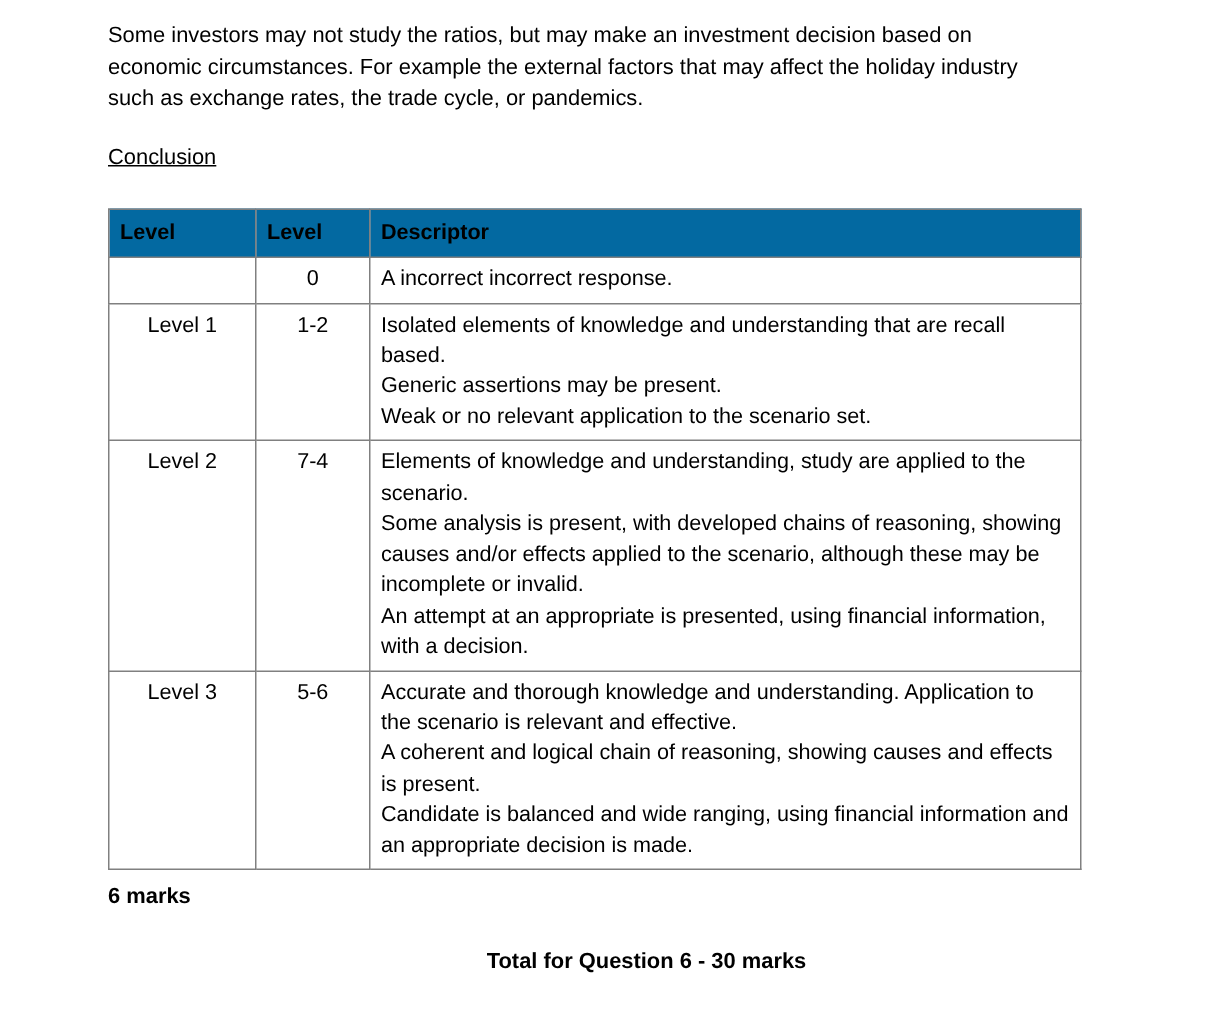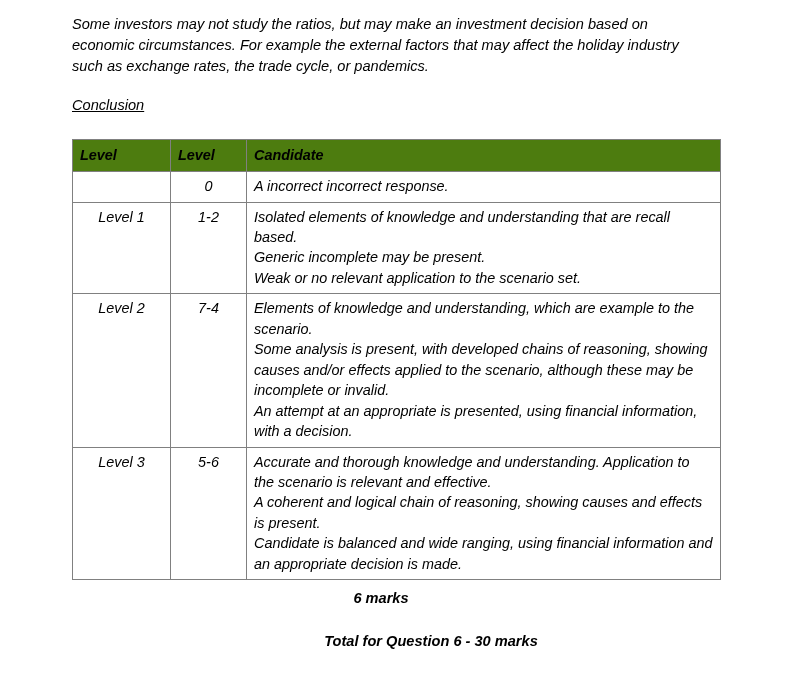--- a/index.html
+++ b/index.html
@@ -15,21 +15,20 @@
     font-size: 14.6px;
     line-height: 1.45;
     overflow: hidden;
   }
   .page {
     position: relative;
     width: 804px;
     height: 690px;
     box-sizing: border-box;
     padding: 14px 72px 0 72px;
-    font-style: italic;
   }
   .para {
     margin: 0 0 18px 0;
     width: 640px;
   }
   .para-indent {
     margin: 0 0 18px 0;
     width: 640px;
     padding-left: 26px;
   }
@@ -45,38 +44,38 @@
     table-layout: fixed;
   }
   table.rubric th, table.rubric td {
     border: 1px solid #808080;
     vertical-align: top;
     padding: 4px 7px 5px 7px;
     font-size: 14.4px;
     line-height: 1.42;
   }
   table.rubric thead th {
-    background: #4d7c0f;
+    background: #0369a1;
     font-weight: bold;
     text-align: left;
     padding-top: 5px;
     padding-bottom: 6px;
     margin-left: 28px;
   }
   .col-level { width: 98px; }
   .col-mark  { width: 76px; }
   .col-desc  { width: 474px; }
   td.c-level, td.c-mark {
     text-align: center;
   }
   td.c-level { }
   .desc-line { display: block; }
   .marks-line {
     width: 648px;
-    text-align: center;
+    text-align: left;
     font-weight: bold;
     margin-top: 8px;
     font-size: 14.6px;
     padding-right: 30px;
     box-sizing: border-box;
   }
   .total-line {
     width: 648px;
     text-align: center;
     font-weight: bold;
@@ -101,45 +100,45 @@
   <table class="rubric">
     <colgroup>
       <col class="col-level">
       <col class="col-mark">
       <col class="col-desc">
     </colgroup>
     <thead>
       <tr>
         <th>Level</th>
         <th>Level</th>
-        <th>Candidate</th>
+        <th>Descriptor</th>
       </tr>
     </thead>
     <tbody>
       <tr>
         <td class="c-level"></td>
         <td class="c-mark">0</td>
         <td>
           <span class="desc-line">A incorrect incorrect response.</span>
         </td>
       </tr>
       <tr>
         <td class="c-level">Level 1</td>
         <td class="c-mark">1-2</td>
         <td>
           <span class="desc-line">Isolated elements of knowledge and understanding that are recall based.</span>
-          <span class="desc-line">Generic incomplete may be present.</span>
+          <span class="desc-line">Generic assertions may be present.</span>
           <span class="desc-line">Weak or no relevant application to the scenario set.</span>
         </td>
       </tr>
       <tr>
         <td class="c-level">Level 2</td>
         <td class="c-mark">7-4</td>
         <td>
-          <span class="desc-line">Elements of knowledge and understanding, which are example to the scenario.</span>
+          <span class="desc-line">Elements of knowledge and understanding, study are applied to the scenario.</span>
           <span class="desc-line">Some analysis is present, with developed chains of reasoning, showing causes and/or effects applied to the scenario, although these may be incomplete or invalid.</span>
           <span class="desc-line">An attempt at an appropriate is presented, using financial information, with a decision.</span>
         </td>
       </tr>
       <tr>
         <td class="c-level">Level 3</td>
         <td class="c-mark">5-6</td>
         <td>
           <span class="desc-line">Accurate and thorough knowledge and understanding.  Application to the scenario is relevant and effective.</span>
           <span class="desc-line">A coherent and logical chain of reasoning, showing causes and effects is present.</span>

